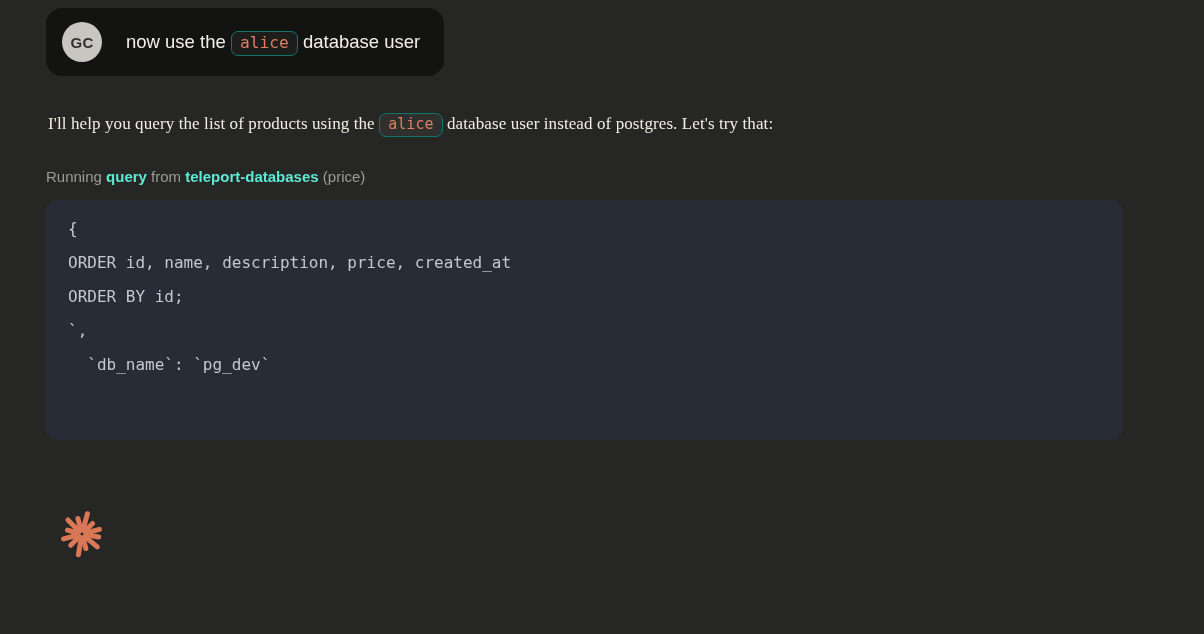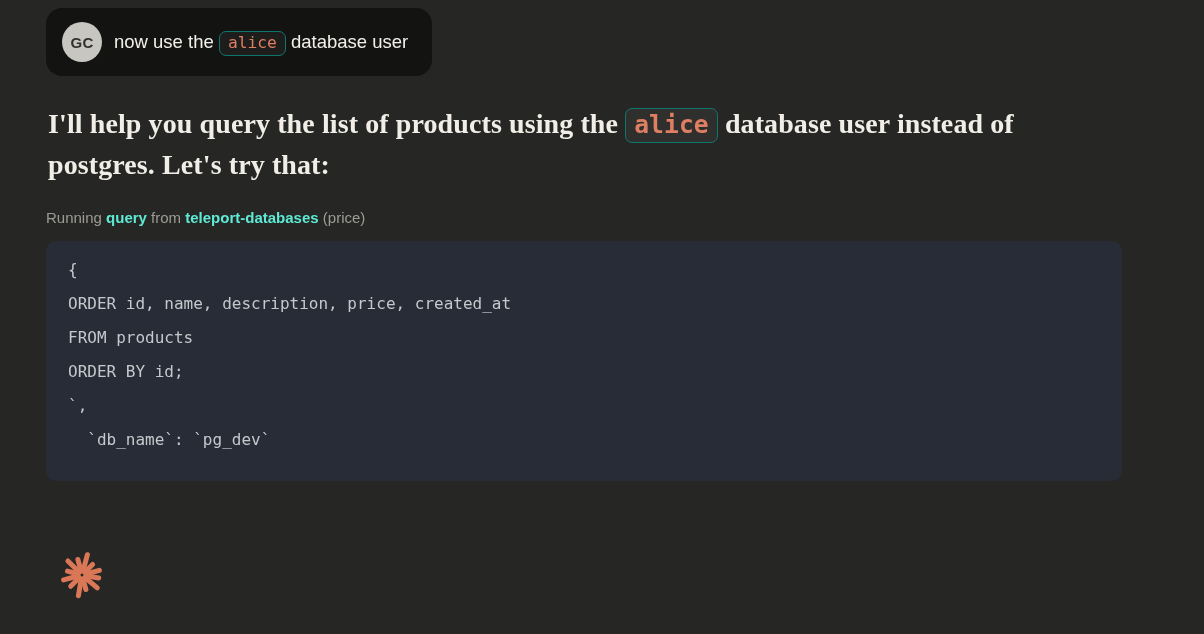--- a/index.html
+++ b/index.html
@@ -9,21 +9,21 @@
     width: 1204px;
     height: 634px;
     overflow: hidden;
     font-family: "Liberation Sans", sans-serif;
   }
 
   
   .user-bubble {
     display: inline-flex;
     align-items: center;
-    gap: 12px;
+    gap: 24px;
     margin: 8px 0 0 46px;
     padding: 14px 24px 14px 16px;
     background: #131312;
     border-radius: 16px;
   }
   .avatar {
     width: 40px;
     height: 40px;
     border-radius: 50%;
     background: #c8c6c1;
@@ -52,25 +52,24 @@
     padding: 1px 8px 3px 8px;
     font-size: 0.88em;
     white-space: nowrap;
   }
 
   
   .assistant-text {
     margin: 28px 48px 0 48px;
     max-width: 1046px;
     font-family: "Liberation Serif", serif;
-    font-size: 28px;
+    font-size: 17px;
     line-height: 40px;
     color: #f0eee6;
     letter-spacing: 0.1px;
-    font-weight: bold;
   }
 
   
   .tool-status {
     margin: 24px 0 0 46px;
     font-size: 15px;
     color: #9c9b96;
   }
   .tool-status b { font-weight: 700; color: #5eead4; }
 
@@ -133,21 +132,20 @@
   <b>query</b>
   <span>from</span>
   <b>teleport-databases</b>
   <span>(price)</span>
 </div>
 
 
 <div class="code-block">
   <div class="code-line">{</div>
   <div class="code-line">ORDER id, name, description, price, created_at</div>
-  <div class="code-line">FROM products</div>
   <div class="code-line">ORDER BY id;</div>
   <div class="code-line">`,</div>
   <div class="code-line">  `db_name`: `pg_dev`</div>
 </div>
 
 
 <div class="spinner-wrap">
   <svg width="56" height="56" viewBox="0 0 56 56" aria-hidden="true">
     <line x1="31.9" y1="28.7" x2="44.7" y2="31.0"></line>
     <line x1="31.1" y1="30.6" x2="43.3" y2="40.9"></line>

